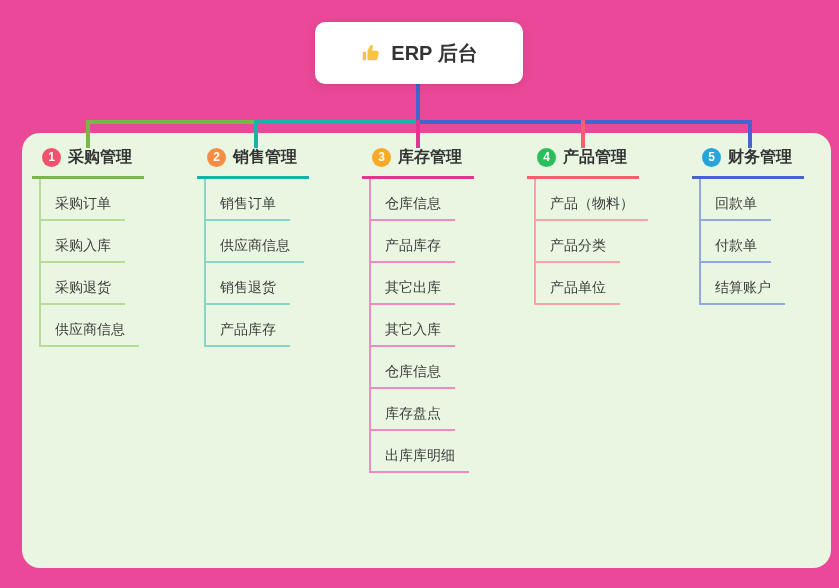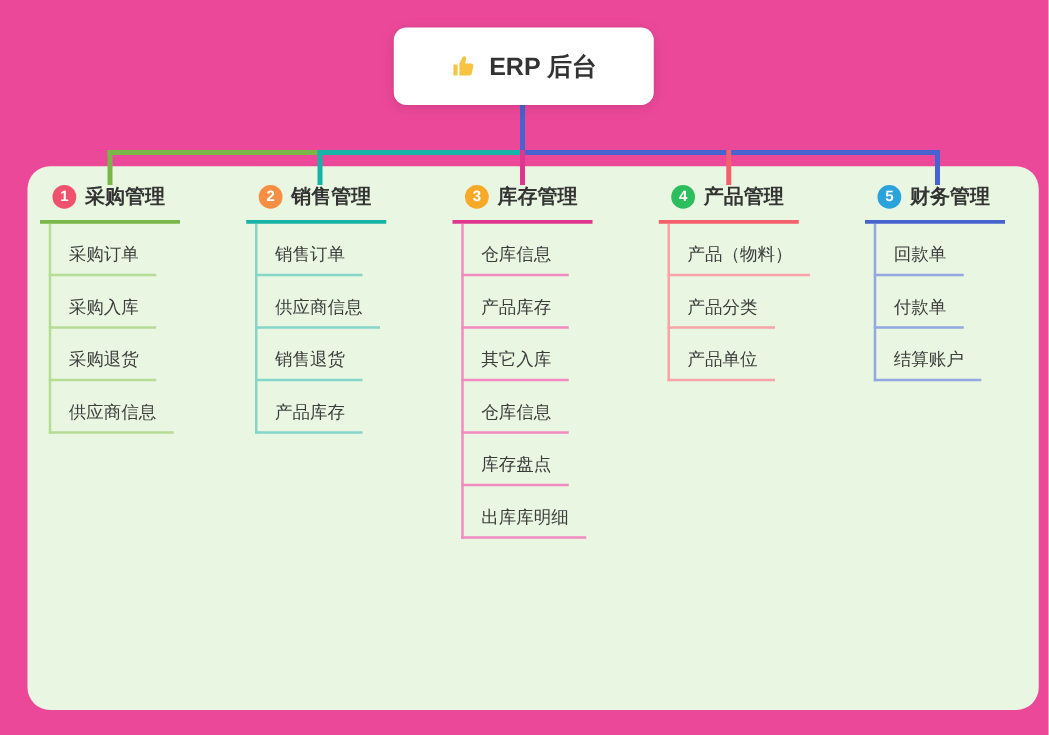--- a/index.html
+++ b/index.html
@@ -137,20 +137,23 @@
       <span>库存管理</span>
     </div>
     <ul class="children">
       <li class="node">
           <span class="nlabel">仓库信息</span>
         </li>
       <li class="node">
           <span class="nlabel">产品库存</span>
         </li>
       <li class="node">
+          <span class="nlabel">其它出库</span>
+        </li>
+      <li class="node">
           <span class="nlabel">其它入库</span>
         </li>
       <li class="node">
           <span class="nlabel">仓库信息</span>
         </li>
       <li class="node">
           <span class="nlabel">库存盘点</span>
         </li>
       <li class="node">
           <span class="nlabel">出库库明细</span>

